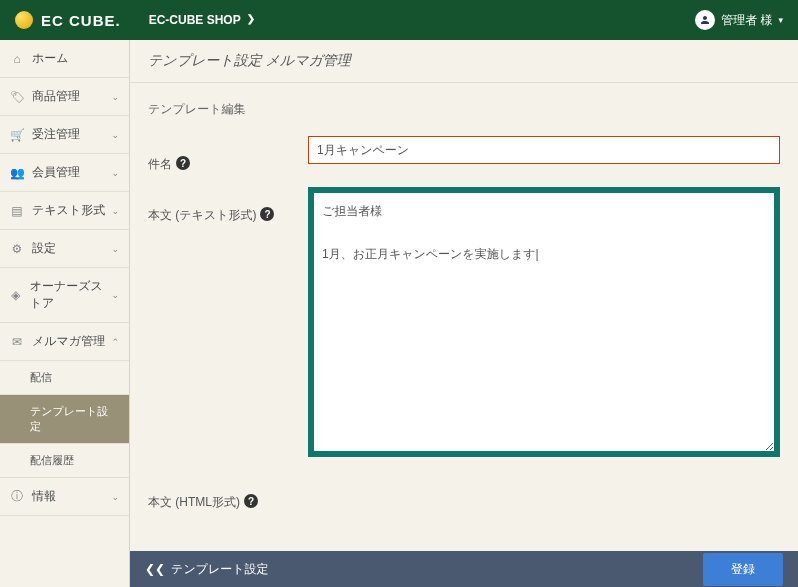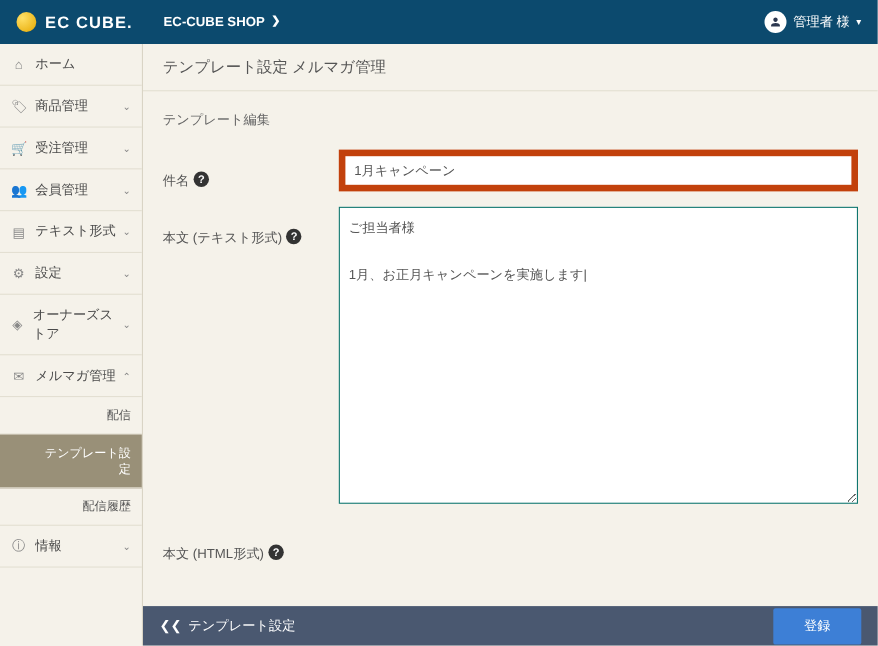--- a/index.html
+++ b/index.html
@@ -1,44 +1,44 @@
 <!DOCTYPE html>
 <html><head>
 <meta charset="utf-8">
 <style>
 * { box-sizing: border-box; margin: 0; padding: 0; }
 body { font-family: "Hiragino Kaku Gothic Pro", Meiryo, sans-serif; font-size: 12px; color: #333; background: #f5f2ea; width: 798px; height: 587px; overflow: hidden; }
-.topbar { height: 40px; background: #0c4a6e; color: #fff; display: flex; align-items: center; padding: 0 15px; }
+.topbar { height: 40px; background: #14532d; color: #fff; display: flex; align-items: center; padding: 0 15px; }
 .logo { display: flex; align-items: center; font-weight: bold; font-size: 15px; letter-spacing: 1px; }
 .logo-icon { width: 18px; height: 18px; background: radial-gradient(circle at 30% 30%, #ffe067, #e6a800); border-radius: 50%; margin-right: 8px; }
 .shop-name { margin-left: 28px; font-size: 12px; font-weight: bold; display: flex; align-items: flex-start; gap: 6px; }
 .shop-chevron { font-size: 10px; }
 .user-menu { margin-left: auto; display: flex; align-items: center; gap: 6px; cursor: pointer; padding-left: 34px; }
 .user-avatar { width: 20px; height: 20px; border-radius: 50%; background: #fff; display: flex; align-items: center; justify-content: center; }
 .user-avatar svg { width: 12px; height: 12px; fill: #2c3850; }
 .user-chevron { font-size: 9px; }
 
 .layout { display: flex; height: 547px; }
 .sidebar { width: 130px; background: #f5f2ea; border-right: 1px solid #d9d4c5; overflow-y: auto; flex-shrink: 0; }
 .side-item { display: flex; align-items: center; padding: 10px 10px; border-bottom: 1px solid #e3dfd2; color: #4a4a4a; cursor: pointer; position: relative; }
 .side-item .icon { width: 14px; margin-right: 8px; color: #888; font-size: 12px; text-align: center; }
 .side-item .chev { margin-left: auto; font-size: 9px; color: #888; }
-.sub-item { padding: 9px 10px 9px 30px; color: #555; cursor: pointer; font-size: 11px; border-bottom: 1px solid #e3dfd2; text-align: right; }
+.sub-item { padding: 9px 10px 9px 30px; color: #555; cursor: pointer; font-size: 11px; border-bottom: 1px solid #e3dfd2; }
 .sub-item.active { background: #999078; color: #fff; }
 
 .main { flex: 1; display: flex; flex-direction: column; background: #f5f2ea; }
-.breadcrumb { padding: 12px 18px; color: #555; font-size: 14px; border-bottom: 1px solid #e3dfd2; }
+.breadcrumb { padding: 12px 18px; color: #555; font-size: 14px; border-bottom: 1px solid #e3dfd2; font-style: italic; }
 .content { flex: 1; padding: 18px; overflow-y: auto; }
 .section-title { color: #666; font-size: 12px; margin-bottom: 18px; }
 .form-row { display: flex; margin-bottom: 14px; }
 .form-label { width: 160px; color: #555; font-size: 12px; display: flex; align-items: flex-start; gap: 4px; padding-top: 4px; margin-top: 16px; }
 .help-icon { width: 14px; height: 14px; border-radius: 50%; background: #333; color: #fff; font-size: 10px; font-weight: bold; display: inline-flex; align-items: center; justify-content: center; cursor: pointer; }
 .form-field { flex: 1; }
-.text-input { width: 100%; border: 6px solid #c2410c; padding: 6px 8px; font-size: 12px; font-family: inherit; background: #fff; color: #555; }
-.textarea { width: 100%; height: 270px; border: 1px solid #0f766e; padding: 8px; font-size: 12px; font-family: inherit; background: #fff; color: #555; resize: both; line-height: 1.8; }
+.text-input { width: 100%; border: 1px solid #c2410c; padding: 6px 8px; font-size: 12px; font-family: inherit; background: #fff; color: #555; }
+.textarea { width: 100%; height: 270px; border: 6px solid #0f766e; padding: 8px; font-size: 12px; font-family: inherit; background: #fff; color: #555; resize: both; line-height: 1.8; }
 
 .footer { height: 36px; background: #4a5870; color: #fff; display: flex; align-items: center; padding: 0 15px; }
 .footer-back { display: flex; align-items: center; gap: 6px; cursor: pointer; font-size: 12px; }
 .footer-btn { margin-left: auto; background: #3d7fd6; color: #fff; border: none; padding: 8px 28px; font-size: 12px; cursor: pointer; border-radius: 2px; }
 </style>
 </head>
 <body>
 
 <div class="topbar">
   <div class="logo">

